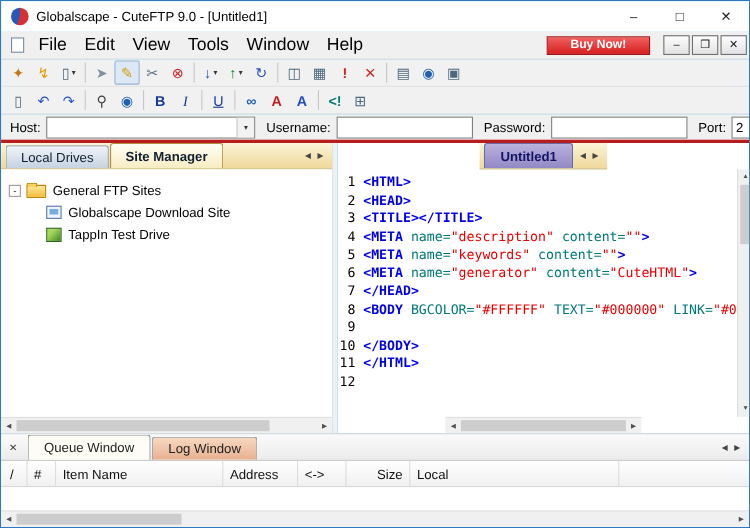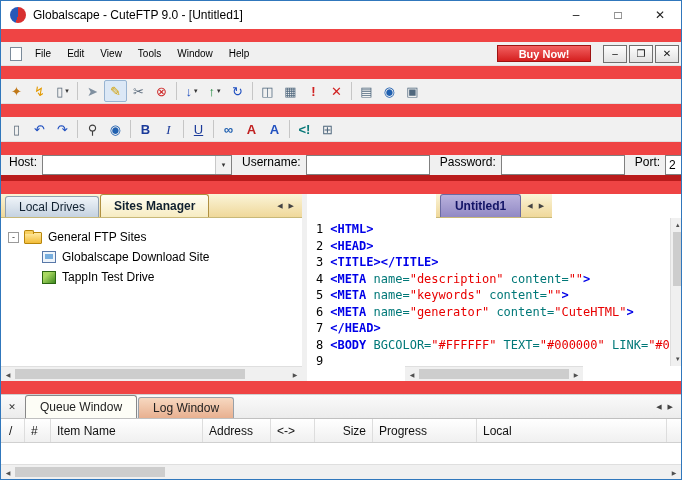--- a/index.html
+++ b/index.html
@@ -1,46 +1,46 @@
 <!DOCTYPE html>
 <html><head>
 <meta charset="utf-8">
 <style>
   *{margin:0;padding:0;box-sizing:border-box;}
   html,body{width:682px;height:480px;overflow:hidden;}
   body{font-family:"Liberation Sans",sans-serif;background:#9a9a9a;}
-  .window{width:682px;height:480px;border:1px solid #3077bc;display:flex;flex-direction:column;background:#ef4444;overflow:hidden;gap:13px;}
+  .window{width:682px;height:480px;border:1px solid #3077bc;display:flex;flex-direction:column;background:#0ea5e9;overflow:hidden;}
 
   
   .titlebar{flex:0 0 28px;background:#fff;display:flex;align-items:center;}
   .title-icon{width:16px;height:16px;margin:0 7px 0 9px;border-radius:50%;background:conic-gradient(#d83030 0 55%,#2858b8 55% 100%);flex:0 0 16px;}
   .title-text{font-size:12px;color:#000;white-space:nowrap;}
   .win-controls{margin-left:auto;display:flex;height:100%;}
   .win-btn{width:42px;height:100%;display:flex;align-items:center;justify-content:center;font-size:12px;color:#222;}
 
   
   .menubar{flex:0 0 24px;display:flex;align-items:center;background:#f0f0f0;padding-left:4px;border-bottom:1px solid #e2e2e2;}
   .mdi-doc-icon{width:12px;height:14px;background:#fff;border:1px solid #7a8a9a;margin:0 5px;flex:0 0 12px;}
   .menu-items{display:flex;align-items:center;}
-  .menu-item{font-size:10px;padding:3px 8px;color:#000;}
+  .menu-item{font-size:16px;padding:3px 8px;color:#000;}
   .buy-now{margin-left:auto;width:94px;height:17px;background:linear-gradient(#f26060,#d51f1f);border:1px solid #9e1212;color:#fff;font-size:11px;font-weight:bold;display:flex;align-items:center;justify-content:center;margin-right:12px;}
   .mdi-controls{display:flex;margin-right:2px;gap:2px;}
   .mdi-btn{width:24px;height:18px;border:1px solid #707070;background:linear-gradient(#fdfdfd,#e2e2e2);display:flex;align-items:center;justify-content:center;font-size:10px;color:#111;}
 
   
   .toolbar{flex:0 0 25px;display:flex;align-items:center;padding:0 4px;background:#f1f1f1;border-bottom:1px solid #e0e0e0;}
   .tb-btn{height:22px;min-width:23px;display:flex;align-items:center;justify-content:center;border:1px solid transparent;border-radius:2px;padding:0 2px;}
   .tb-btn.pressed{background:#dce8f6;border-color:#98b4d2;}
   .tb-glyph{font-size:13px;line-height:1;}
   .g-b{font-weight:bold;} .g-i{font-style:italic;font-family:"Liberation Serif",serif;} .g-u{text-decoration:underline;}
   .tb-dd{font-size:7px;color:#333;margin-left:2px;}
   .tb-sep{width:1px;height:18px;background:#c6c6c6;margin:0 3px;flex:0 0 1px;}
 
   
-  .addressbar{flex:0 0 26px;display:flex;align-items:flex-start;background:#f0f0f0;padding-left:8px;border-bottom:6px solid #b91c1c;overflow:hidden;}
+  .addressbar{flex:0 0 26px;display:flex;align-items:center;background:#f0f0f0;padding-left:8px;border-bottom:3px solid #b91c1c;overflow:hidden;}
   .ab-label{font-size:12px;color:#000;white-space:nowrap;}
   .combo{width:190px;height:20px;background:#fff;border:1px solid #808080;margin:0 10px 0 5px;position:relative;flex:0 0 190px;}
   .combo-arrow{position:absolute;right:0;top:0;width:16px;height:100%;display:flex;align-items:center;justify-content:center;font-size:7px;color:#333;border-left:1px solid #c8c8c8;background:#f2f2f2;}
   .textfield{height:20px;border:1px solid #808080;background:#fff;font-size:12px;padding:0 3px;margin:0 10px 0 5px;outline:none;font-family:"Liberation Sans",sans-serif;}
   .textfield.user{width:124px;flex:0 0 124px;}
   .textfield.pass{width:124px;flex:0 0 124px;}
   .textfield.port{width:30px;flex:0 0 30px;margin:0 0 0 5px;}
 
   
   .main{flex:1;display:flex;min-height:0;}
@@ -257,21 +257,21 @@
     <span class="ab-label">Port:</span>
     <input class="textfield port" value="2" style="">
   </div>
 
   <div class="main">
 
     <div class="left-pane">
       <div class="tabstrip">
         <div class="tabs-holder" id="left-tabs">
             <div class="tab">Local Drives</div>
-            <div class="tab active">Sites Manager</div>
+            <div class="tab active">Site Manager</div>
           </div>
         <div class="strip-arrows">
           <span>◀</span>
           <span>▶</span>
         </div>
       </div>
       <div class="tree">
           <div class="tree-row lvl0">
             <span class="expander">-</span>
             <span class="tree-icon icon-folder"></span>
@@ -347,21 +347,20 @@
         <span>▶</span>
       </div>
     </div>
     <div class="q-header">
         <div class="q-col" style="width: 22px;">/</div>
         <div class="q-col" style="width: 26px;">#</div>
         <div class="q-col" style="width: 152px;">Item Name</div>
         <div class="q-col" style="width: 68px;">Address</div>
         <div class="q-col" style="width: 44px;">&lt;-&gt;</div>
         <div class="q-col right" style="width: 58px;">Size</div>
-        <div class="q-col" style="width: 104px;">Progress</div>
         <div class="q-col" style="width: 190px;">Local</div>
         <div class="q-col filler"></div>
       </div>
     <div class="q-body"></div>
     <div class="hscroll">
       <span class="scroll-arrow">◀</span>
       <div class="hthumb queue-thumb"></div>
       <div class="hspacer"></div>
       <span class="scroll-arrow">▶</span>
     </div>

